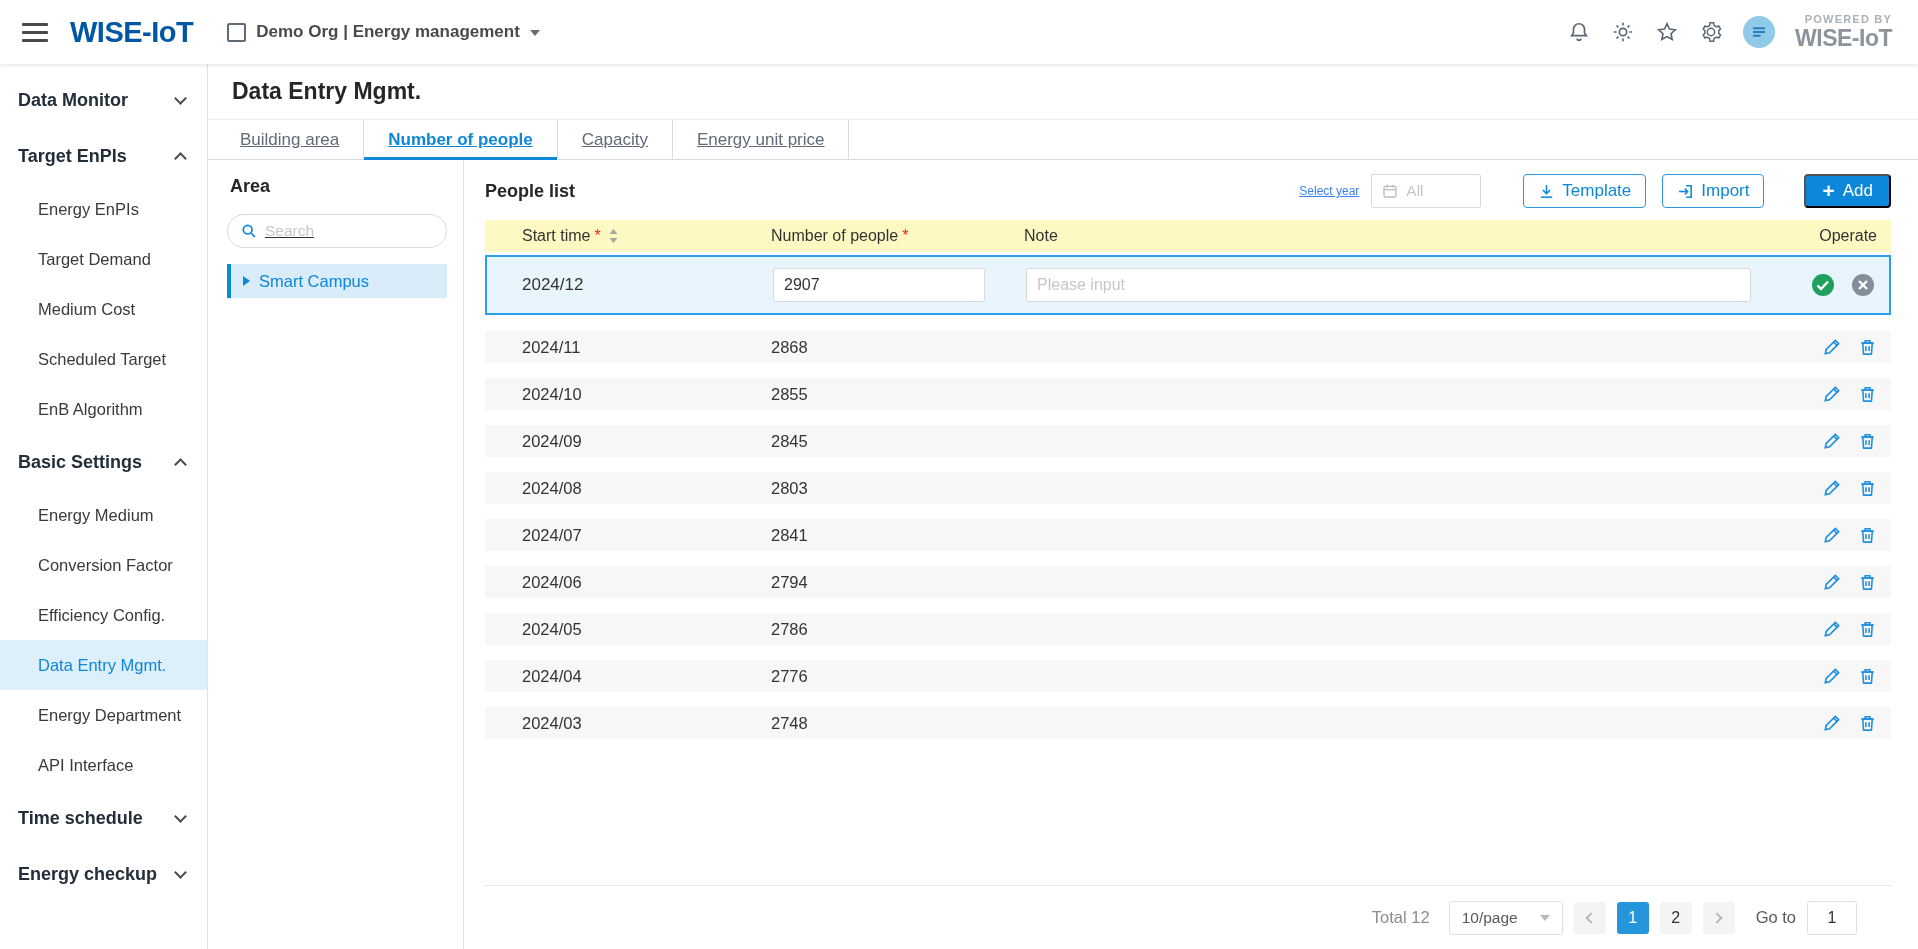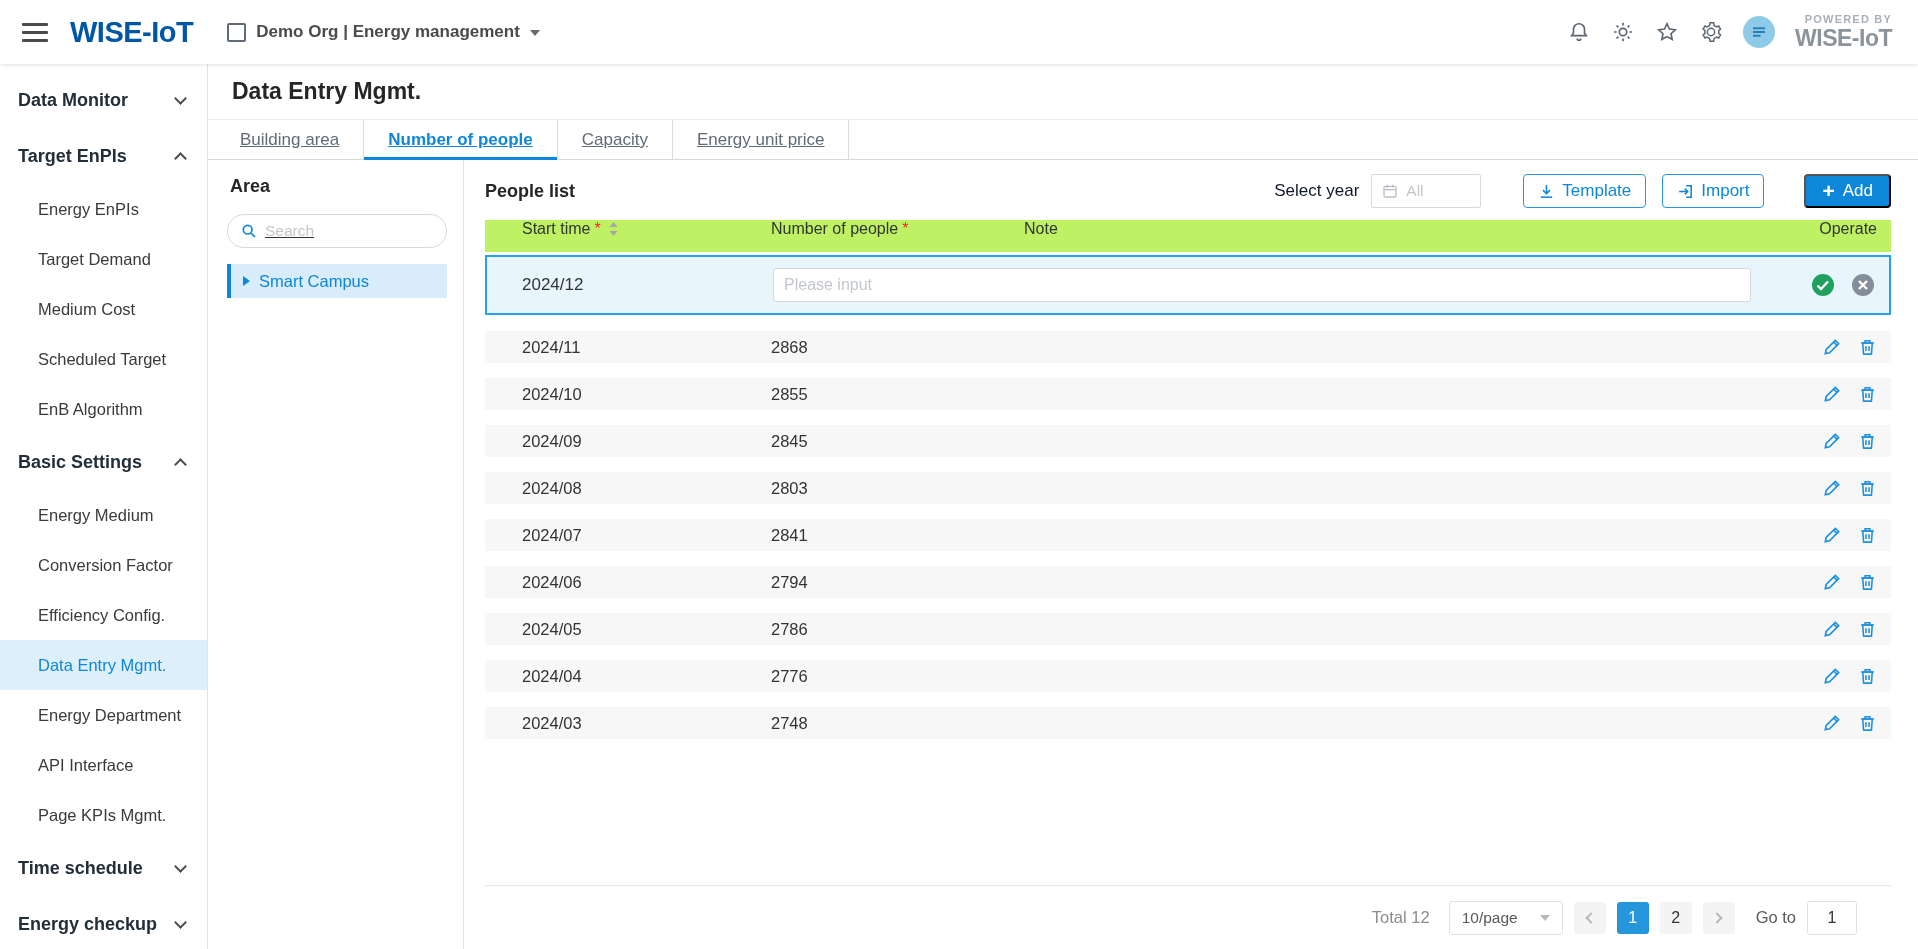--- a/index.html
+++ b/index.html
@@ -59,34 +59,34 @@
   .search-box input { border:none; outline:none; flex:1; font-size:15.5px; color:#333; min-width:0; font-family:inherit; }
   .search-box input::placeholder { color:#c3c7cc; }
   .tree-item { margin:16px 16px 0 19px; height:34px; display:flex; align-items:center; gap:9px; padding-left:12px;
                background:#d8ecf9; border-left:4px solid #0d87d9; color:#0d87d9; font-size:16.5px; cursor:pointer; }
   .tri-right { width:0; height:0; border-top:5px solid transparent; border-bottom:5px solid transparent; border-left:7px solid #0d87d9; }
 
   
   .people-panel { flex:1; display:flex; flex-direction:column; min-width:0; padding:0 27px 0 21px; background:#fff; }
   .people-toolbar { margin-top:12px; height:38px; flex:0 0 38px; display:flex; align-items:center; }
   .people-title { font-size:18px; font-weight:bold; color:#262626; margin-right:auto; }
-  .year-label { color:#0f172a; font-size:17px; margin-right:12px; }
+  .year-label { color:#3b82f6; font-size:12px; margin-right:12px;text-decoration:underline; }
   .year-input { width:110px; height:34px; border:1px solid #d9d9d9; border-radius:2px; display:flex; align-items:center;
                 gap:8px; padding:0 10px; cursor:pointer; background:#fff; margin-right:42px; }
   .year-value { color:#c3c7cc; font-size:15.5px; }
   .btn-outline { height:34px; display:flex; align-items:center; gap:7px; padding:0 14px; border:1px solid #2b96e0;
                  border-radius:4px; color:#0d87d9; font-size:17px; background:#fff; cursor:pointer; }
   .btn-outline + .btn-outline { margin-left:16px; }
   .btn-primary { height:34px; display:flex; align-items:center; gap:8px; padding:0 16px; background:#0d87d9;
                  color:#fff; border-radius:4px; font-size:17px; cursor:pointer; margin-left:40px; }
   .plus { font-size:21px; font-weight:bold; line-height:1; margin-top:-2px; }
 
   
-  .table-header { margin-top:10px; height:32px; flex:0 0 32px; display:flex; align-items:flex-start;
-                  background:#bef264; font-size:16px; color:#333; }
+  .table-header { margin-top:10px; height:32px; flex:0 0 32px; display:flex; align-items:center;
+                  background:#fef9c3; font-size:16px; color:#333; }
   .cell { display:flex; align-items:center; }
   .c-start { width:286px; padding-left:37px; }
   .c-people { width:253px; }
   .c-note { flex:1; }
   .c-operate { width:130px; justify-content:flex-end; padding-right:14px; gap:16px; }
   .req { color:#f5222d; margin-left:4px; }
   .sort { margin-left:7px; display:flex; cursor:pointer; }
 
   .edit-row { margin-top:3px; min-height:60px; flex:0 0 auto; display:flex; align-items:center;
               background:#e8f5fd; border:2px solid #2b9fe8; }
@@ -214,23 +214,20 @@
           <span>Efficiency Config.</span>
         </div>
       <div class="side-item active">
           <span>Data Entry Mgmt.</span>
         </div>
       <div class="side-item">
           <span>Energy Department</span>
         </div>
       <div class="side-item">
           <span>API Interface</span>
-        </div>
-      <div class="side-item">
-          <span>Page KPIs Mgmt.</span>
         </div>
       <div class="side-header">
         <span>Time schedule</span>
         <span class="chev down"></span>
       </div>
       <div class="side-header">
         <span>Energy checkup</span>
         <span class="chev down"></span>
       </div>
     </nav>
@@ -334,20 +331,23 @@
             <div class="cell c-note">
               <span>Note</span>
             </div>
             <div class="cell c-operate">
               <span>Operate</span>
             </div>
           </div>
 
           <div class="edit-row">
             <div class="cell c-start">2024/12</div>
+            <div class="cell c-people">
+              <input class="text-input people-input" type="text" value="2907" style="">
+            </div>
             <div class="cell c-note">
               <input class="text-input note-input" type="text" placeholder="Please input" style="">
             </div>
             <div class="cell c-operate">
               <span class="icon-btn">
                 <svg width="24" height="24" viewBox="0 0 24 24">
                     <circle cx="12" cy="12" r="11" fill="#1fa05e"></circle>
                     <path d="M6.5 12.5l3.5 3.5 7-7.5" stroke="#fff" stroke-width="2.4" fill="none"></path>
                   </svg>
               </span>

